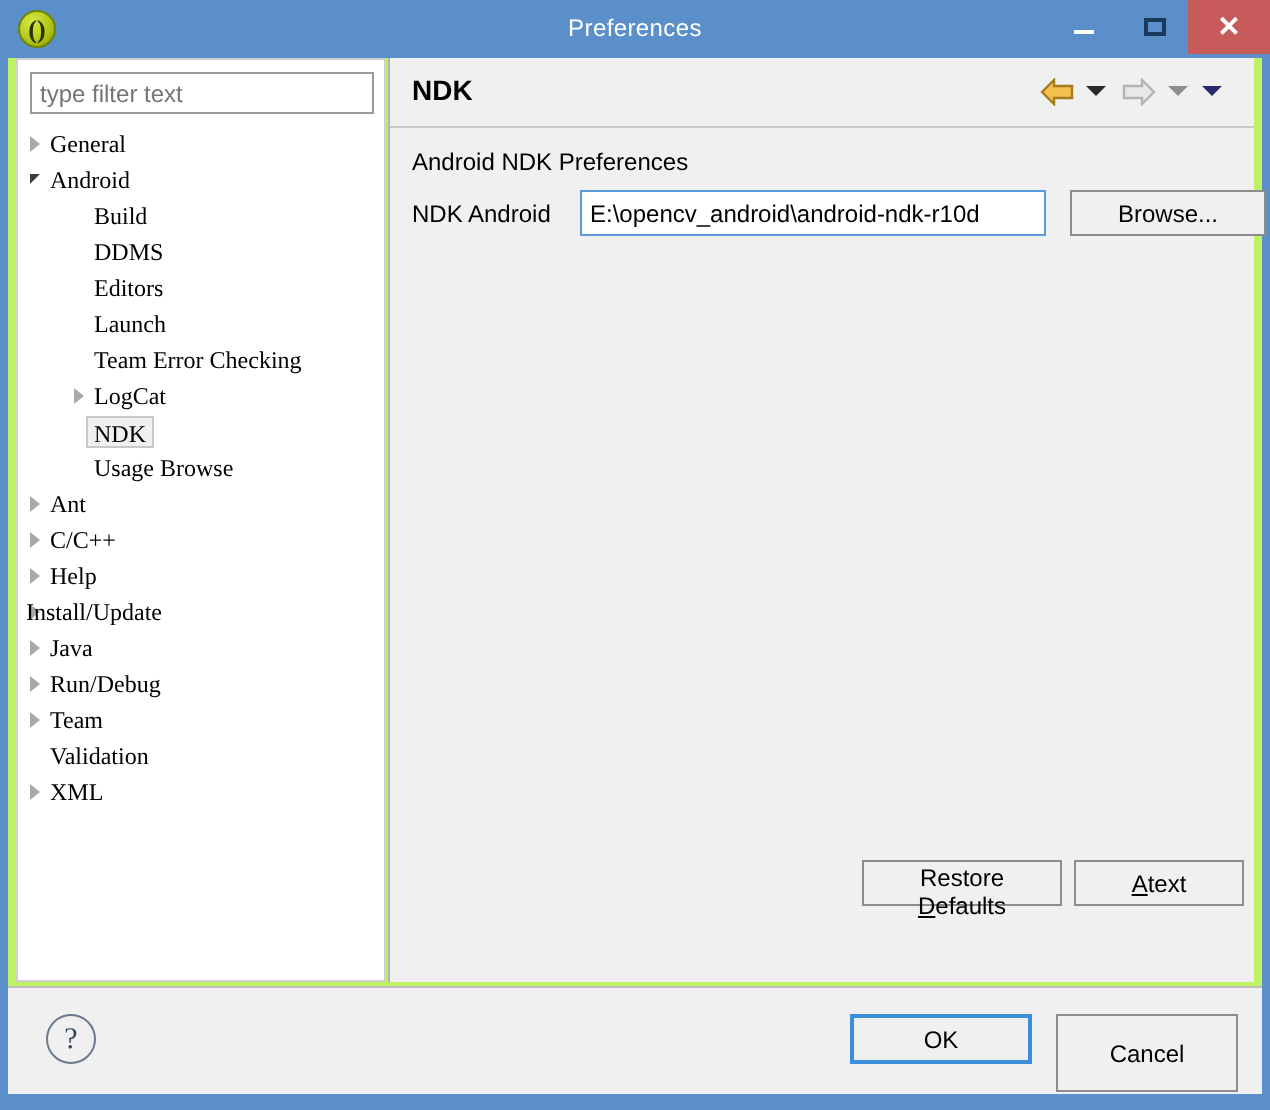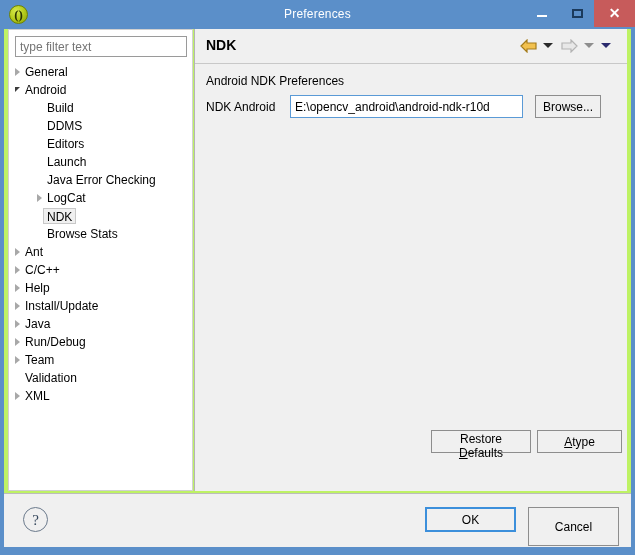--- a/index.html
+++ b/index.html
@@ -152,20 +152,21 @@
     line-height: 18px;
     white-space: nowrap;
     font-size: 12px;
     color: #000000;
     cursor: default;
   }
   .tree-item .label {
     position: absolute;
     top: 0;
     line-height: 18px;
+    font-family: Liberation Serif, serif;
   }
   .tree-item .label.sel {
     background: #f0f0f0;
     border: 1px solid #c8c8c8;
     padding: 0 3px;
     margin-left: -4px;
     line-height: 16px;
     height: 16px;
     box-sizing: border-box;
     display: inline-block;
@@ -257,21 +258,21 @@
     background: #ffffff;
     font-family: "Liberation Sans", sans-serif;
     font-size: 12px;
     color: #000000;
     padding: 0 4px;
     outline: none;
   }
   #browse-button {
     position: absolute;
     left: 340px; top: 66px;
-    width: 66px;
+    width: 98px;
     height: 23px;
     box-sizing: border-box;
     background: #f0f0f0;
     border: 1px solid #8d8d8d;
     font-family: "Liberation Sans", sans-serif;
     font-size: 12px;
     color: #000000;
     cursor: default;
   }
 
@@ -401,47 +402,47 @@
           <div class="tree-item">
             <span class="label" style="left: 38px;">DDMS</span>
           </div>
           <div class="tree-item">
             <span class="label" style="left: 38px;">Editors</span>
           </div>
           <div class="tree-item">
             <span class="label" style="left: 38px;">Launch</span>
           </div>
           <div class="tree-item">
-            <span class="label" style="left: 38px;">Java Error Checking</span>
+            <span class="label" style="left: 38px;">Team Error Checking</span>
           </div>
           <div class="tree-item">
             <span class="twisty collapsed" style="left: 28px;"></span>
             <span class="label" style="left: 38px;">LogCat</span>
           </div>
           <div class="tree-item">
             <span class="label sel" style="left: 38px;">NDK</span>
           </div>
           <div class="tree-item">
-            <span class="label" style="left: 38px;">Browse Stats</span>
+            <span class="label" style="left: 38px;">Usage Browse</span>
           </div>
           <div class="tree-item">
             <span class="twisty collapsed" style="left: 6px;"></span>
             <span class="label" style="left: 16px;">Ant</span>
           </div>
           <div class="tree-item">
             <span class="twisty collapsed" style="left: 6px;"></span>
             <span class="label" style="left: 16px;">C/C++</span>
           </div>
           <div class="tree-item">
             <span class="twisty collapsed" style="left: 6px;"></span>
             <span class="label" style="left: 16px;">Help</span>
           </div>
           <div class="tree-item">
             <span class="twisty collapsed" style="left: 6px;"></span>
-            <span class="label" style="left: 16px;">Install/Update</span>
+            <span class="label" style="left: 4px;">Install/Update</span>
           </div>
           <div class="tree-item">
             <span class="twisty collapsed" style="left: 6px;"></span>
             <span class="label" style="left: 16px;">Java</span>
           </div>
           <div class="tree-item">
             <span class="twisty collapsed" style="left: 6px;"></span>
             <span class="label" style="left: 16px;">Run/Debug</span>
           </div>
           <div class="tree-item">
@@ -482,21 +483,21 @@
 
       <div id="section-label">Android NDK Preferences</div>
 
       <div id="ndk-loc-label">NDK Android</div>
       <input id="ndk-loc-input" type="text" value="E:\opencv_android\android-ndk-r10d" style="">
 
       <button id="browse-button">Browse...</button>
 
       <button id="restore-defaults-button"><span>Restore </span><span class="underline-key">D</span><span>efaults</span></button>
 
-      <button id="apply-button"><span class="underline-key">A</span><span>type</span></button>
+      <button id="apply-button"><span class="underline-key">A</span><span>text</span></button>
     </div>
 
     <div id="bottom-sep"></div>
     <div id="bottom-bar">
       <button id="help-button">?</button>
       <button id="ok-button">OK</button>
       <button id="cancel-button">Cancel</button>
     </div>
 
   </div>

